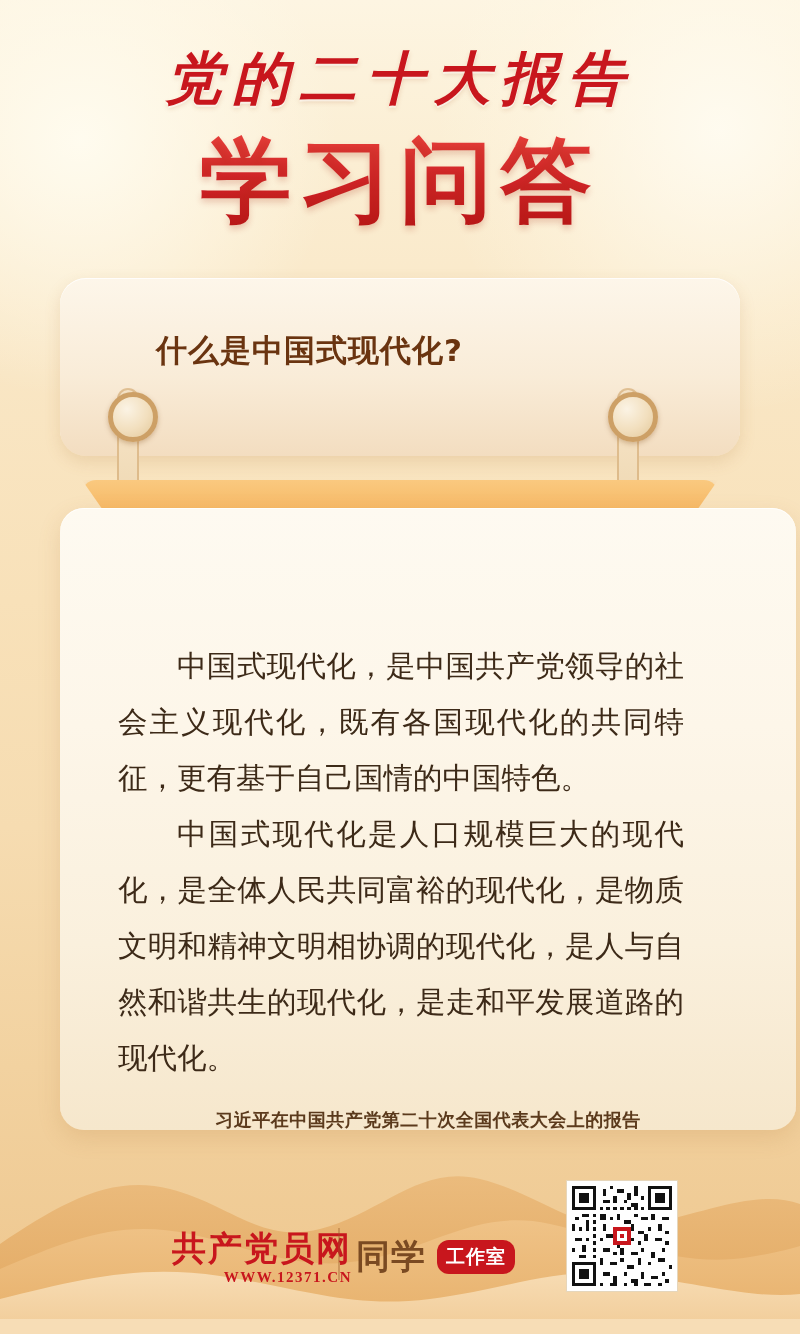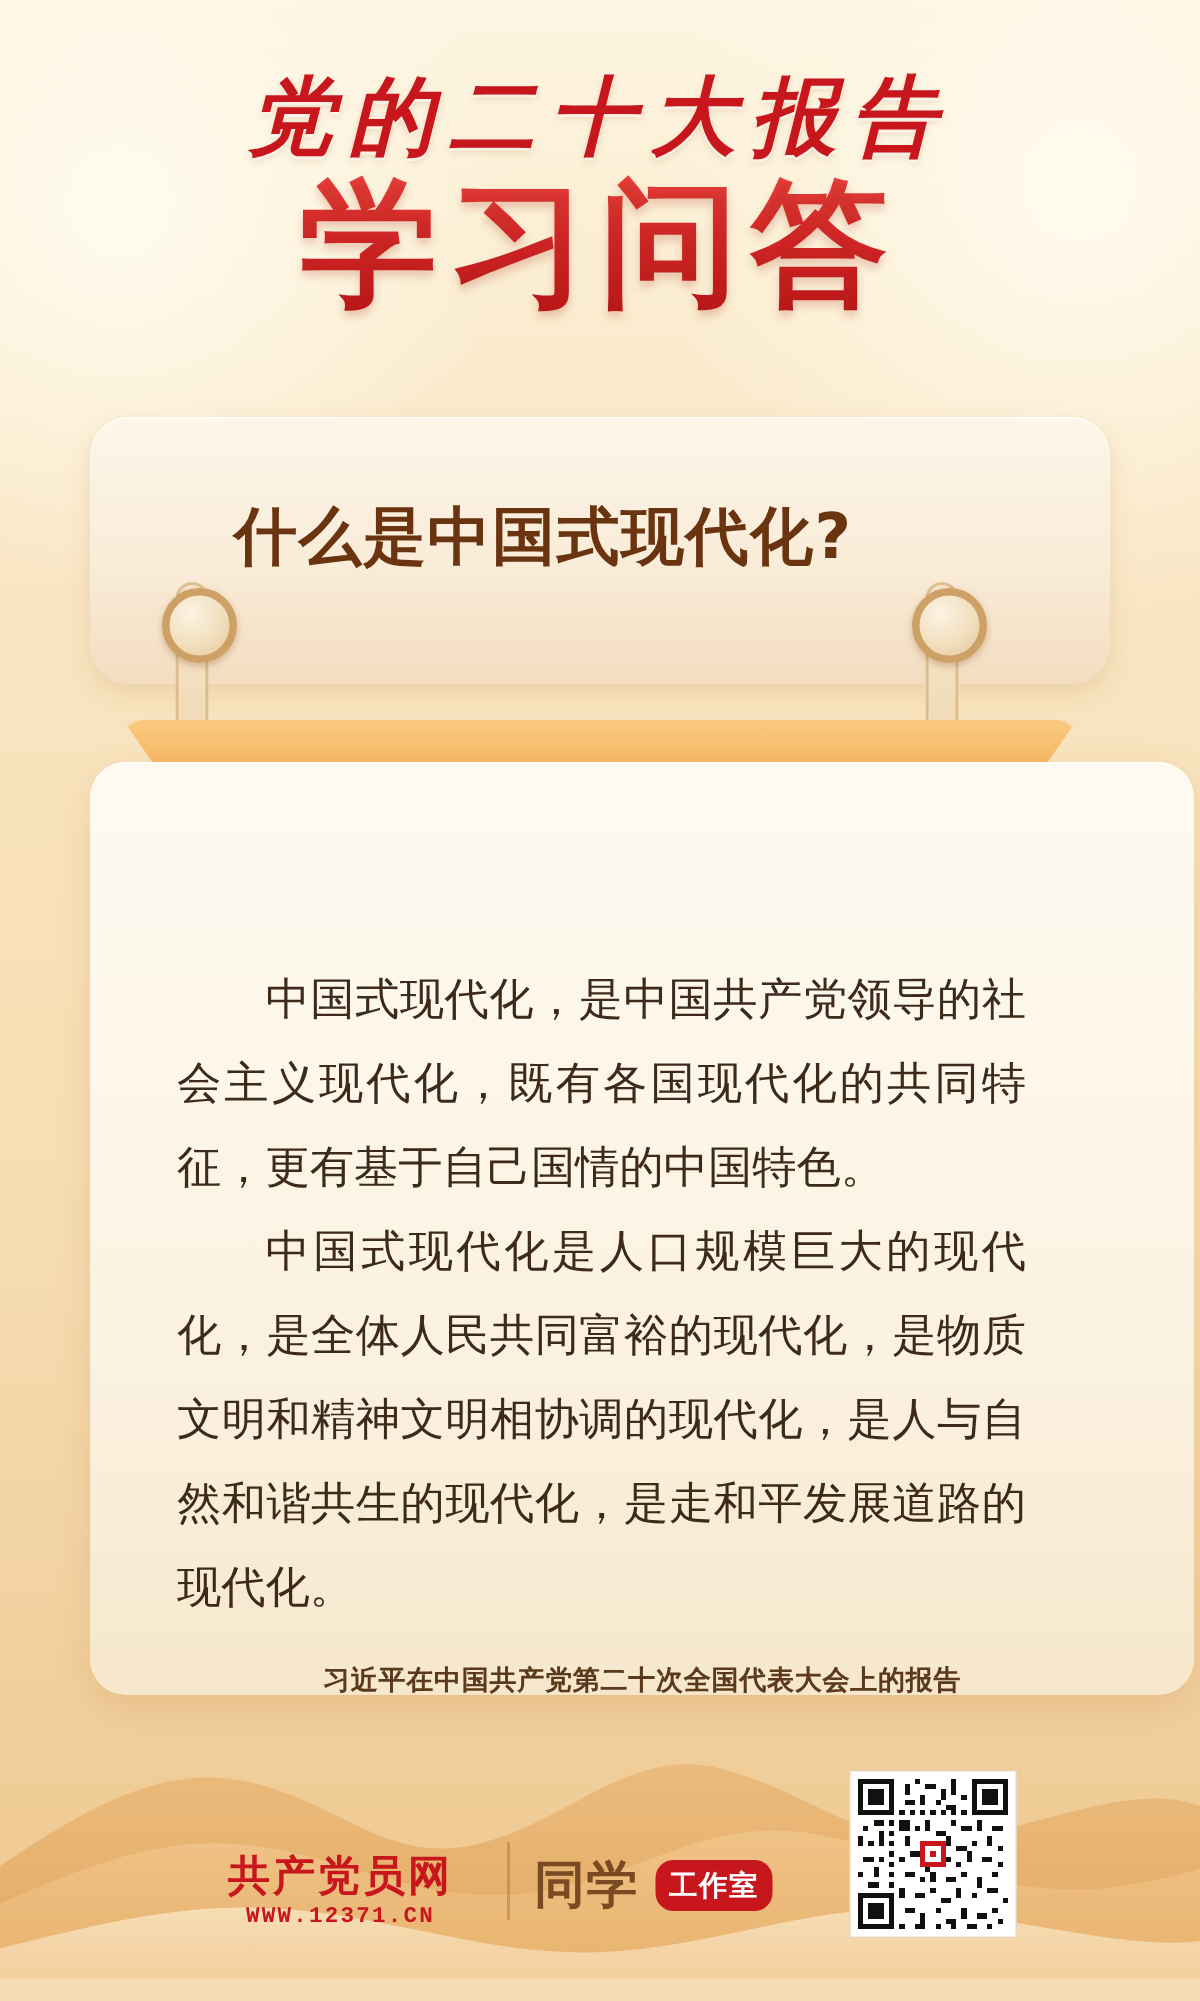--- a/index.html
+++ b/index.html
@@ -66,21 +66,21 @@
     font-weight: bold;
     font-size: 57px;
     letter-spacing: 10px;
     color: #c8161d;
     text-shadow: 0 2px 0 rgba(255,255,255,0.55), 0 3px 5px rgba(160,70,20,0.18);
     line-height: 1.05;
     white-space: nowrap;
     font-style: italic;
   }
   .title-sub {
-    margin-top: 6px;
+    margin-top: 24px;
     font-family: "DejaVu Serif", "Liberation Serif", serif;
     font-weight: bold;
     font-size: 92px;
     letter-spacing: 8px;
     line-height: 1.05;
     color: #d4262a;
     background: linear-gradient(180deg, #e8413c 0%, #d4262a 45%, #bb1418 100%);
     -webkit-background-clip: text;
     background-clip: text;
     -webkit-text-fill-color: transparent;
@@ -98,21 +98,21 @@
     border-radius: 26px;
     background: linear-gradient(180deg, #fdf6ea 0%, #f9ecd8 55%, #f3ddc0 100%);
     box-shadow: 0 6px 16px rgba(180,120,60,0.18), inset 0 1px 0 rgba(255,255,255,0.8);
   }
   .question-text {
     position: absolute;
     left: 96px;
     top: 52px;
     font-family: "DejaVu Sans", "Liberation Sans", sans-serif;
     font-weight: bold;
-    font-size: 42px;
+    font-size: 31px;
     letter-spacing: 1px;
     color: #6a3410;
     white-space: nowrap;
   }
 
   
   .answer-wrap {
     position: absolute;
     left: 60px;
     top: 430px;
@@ -215,33 +215,35 @@
   }
   .logo-block {
     position: absolute;
     left: 152px;
     bottom: 8px;
     text-align: center;
   }
   .logo-main {
     font-family: "DejaVu Serif", "Liberation Serif", serif;
     font-weight: bold;
-    font-size: 28px;
+    font-size: 34px;
     color: #c8161d;
     letter-spacing: 2px;
     line-height: 1.1;
     white-space: nowrap;
+    margin-left: 20px;
   }
   .logo-url {
     margin-top: 2px;
-    font-family: Liberation Mono, monospace;
+    font-family: Liberation Serif, serif;
     font-size: 15px;
     font-weight: bold;
     color: #c8161d;
     letter-spacing: 1.5px;
+    text-align: right;
   }
   .divider-v {
     position: absolute;
     left: 338px;
     bottom: 14px;
     width: 2px;
     height: 52px;
     background: rgba(150,90,40,0.35);
   }
   .studio-block {

